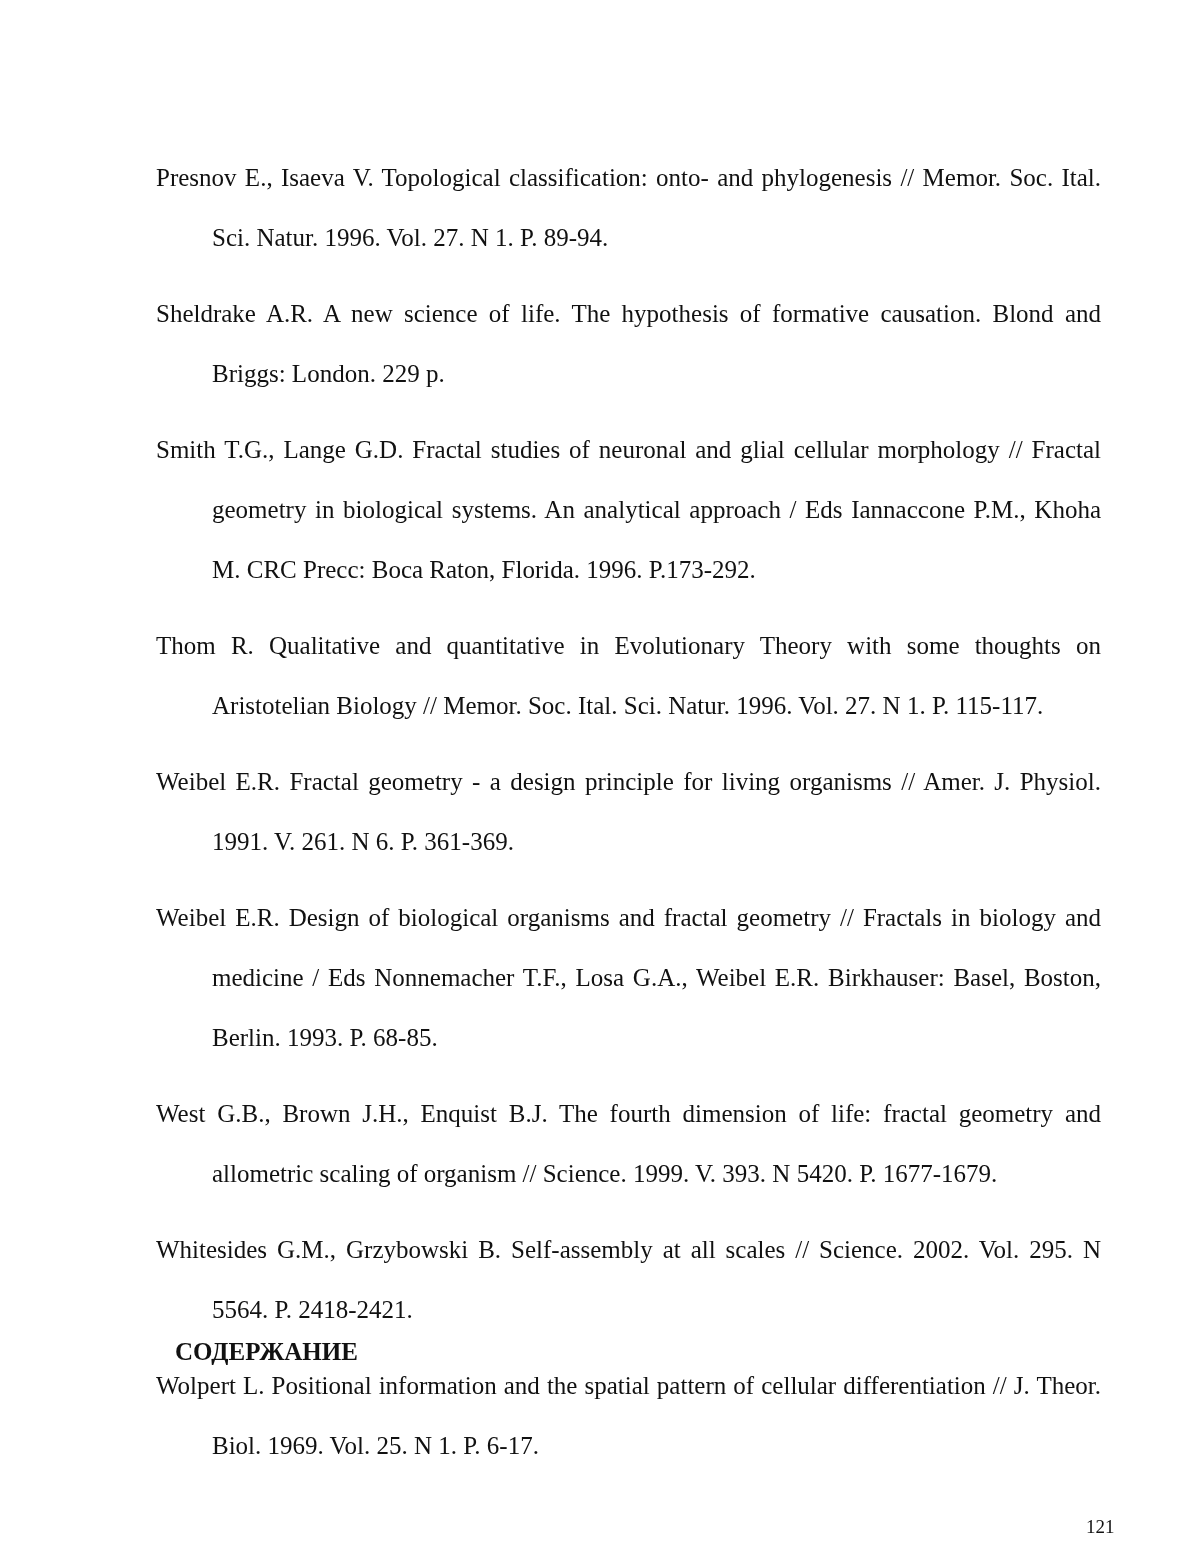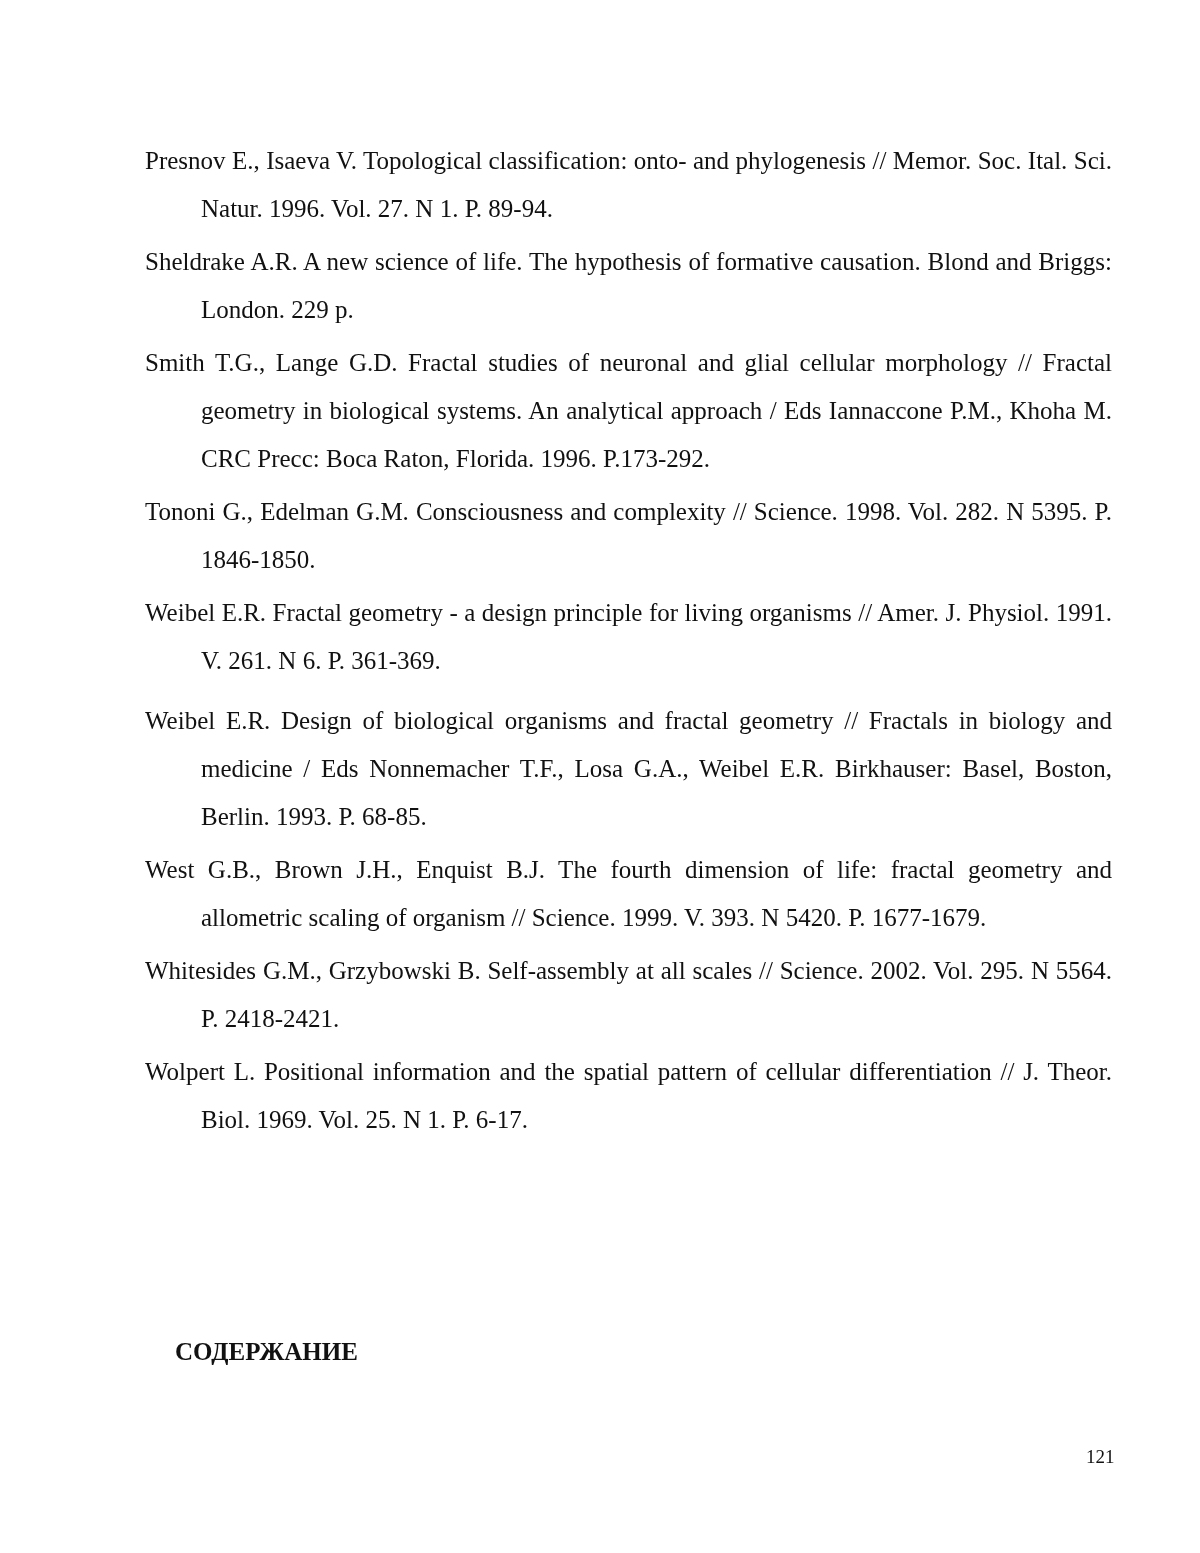--- a/index.html
+++ b/index.html
@@ -16,53 +16,53 @@
       color: #111111;
     }
     .refs {
       position: absolute;
       left: 140px;
       top: 132px;
       width: 977px;
     }
     .ref {
       font-size: 25px;
-      line-height: 48px;
+      line-height: 60px;
       text-align: justify;
       padding-left: 56px;
       text-indent: -56px;
-      margin: 5px;
+      margin: 16px;
     }
     .ref.gap-before {
       margin-top: 12px;
     }
     .heading {
       position: absolute;
       left: 167px;
       top: 1330px;
       font-size: 25px;
       font-weight: bold;
       margin: 8px;
       letter-spacing: 0px;
     }
     .page-number {
       position: absolute;
       left: 1086px;
-      top: 1446px;
+      top: 1516px;
       font-size: 19px;
     }
   </style>
 </head>
 <body>
 
 <div class="refs">
   <p class="ref">Presnov E., Isaeva V. Topological classification: onto- and phylogenesis // Memor. Soc. Ital. Sci. Natur. 1996. Vol. 27. N 1. P. 89-94.</p>
   <p class="ref">Sheldrake A.R. A new science of life. The hypothesis of formative causation. Blond and Briggs: London. 229 p.</p>
   <p class="ref">Smith T.G., Lange G.D. Fractal studies of neuronal and glial cellular morphology // Fractal geometry in biological systems. An analytical approach / Eds Iannaccone P.M., Khoha M. CRC Precc: Boca Raton, Florida. 1996. P.173-292.</p>
-  <p class="ref">Tononi G., Edelman G.M. Consciousness and complexity // Science. 1998. Vol. 282. N 5395. P. 1846-1850.</p>
+  <p class="ref">Thom R. Qualitative and quantitative in Evolutionary Theory with some thoughts on Aristotelian Biology // Memor. Soc. Ital. Sci. Natur. 1996. Vol. 27. N 1. P. 115-117.</p>
   <p class="ref">Weibel E.R. Fractal geometry - a design principle for living organisms // Amer. J. Physiol. 1991. V. 261. N 6. P. 361-369.</p>
   <p class="ref gap-before">Weibel E.R. Design of biological organisms and fractal geometry // Fractals in biology and medicine / Eds Nonnemacher T.F., Losa G.A., Weibel E.R. Birkhauser: Basel, Boston, Berlin. 1993. P. 68-85.</p>
   <p class="ref">West G.B., Brown J.H., Enquist B.J. The fourth dimension of life: fractal geometry and allometric scaling of organism // Science. 1999. V. 393. N 5420. P. 1677-1679.</p>
   <p class="ref">Whitesides G.M., Grzybowski B. Self-assembly at all scales // Science. 2002. Vol. 295. N 5564. P. 2418-2421.</p>
   <p class="ref">Wolpert L. Positional information and the spatial pattern of cellular differentiation // J. Theor. Biol. 1969. Vol. 25. N 1. P. 6-17.</p>
 </div>
 
 <h2 class="heading">СОДЕРЖАНИЕ</h2>
 
 <div class="page-number">121</div>

